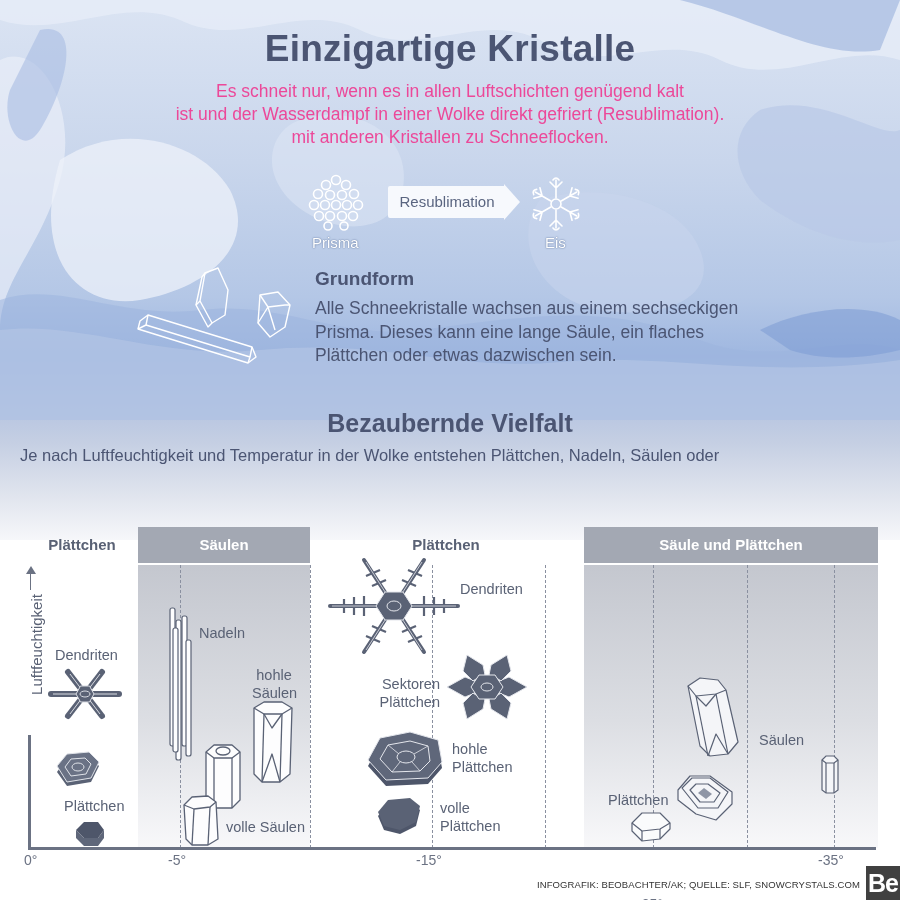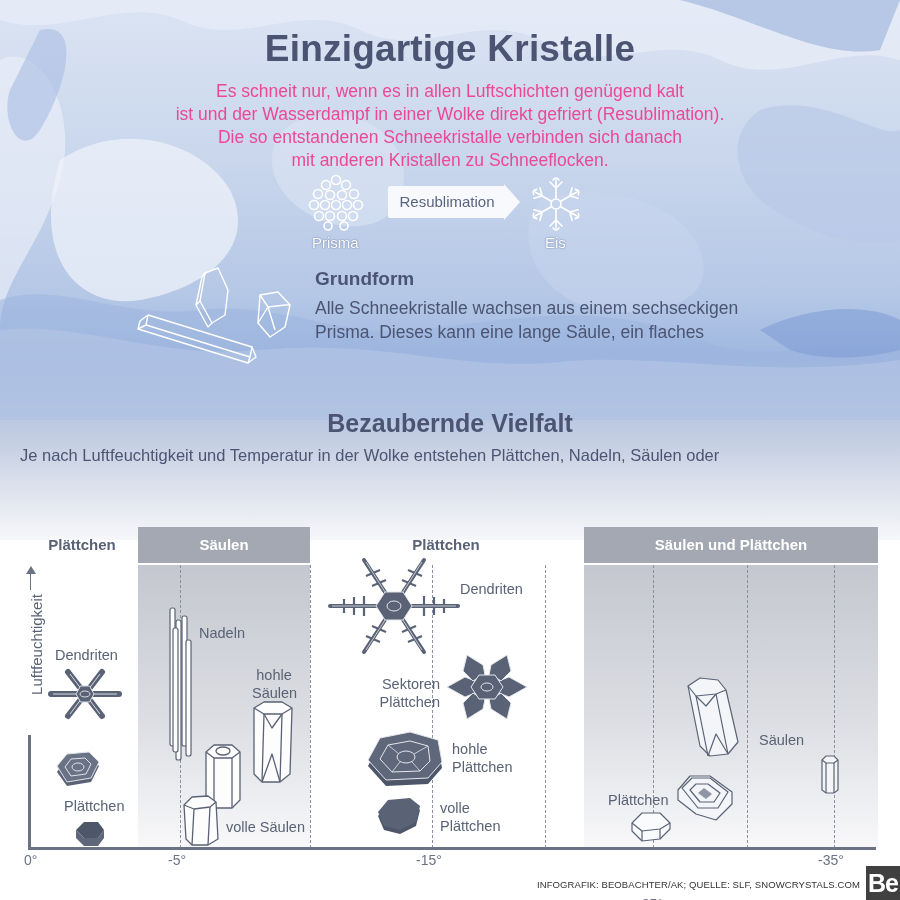--- a/index.html
+++ b/index.html
@@ -47,21 +47,20 @@
   <path d="M0,330 C80,320 160,360 260,350 C380,338 460,372 560,362 C660,352 760,380 900,360 L900,420 L0,420 Z" fill="#b8c8e6" opacity="0.55"></path>
   <path d="M760,330 C800,310 860,300 900,320 L900,350 C860,360 820,360 790,350 Z" fill="#7b9bd3" opacity="0.55"></path>
   <path d="M300,120 C360,100 420,140 400,200 C380,240 320,230 290,200 C260,170 270,130 300,120 Z" fill="#dfe7f5" opacity="0.5"></path>
   <path d="M540,200 C600,180 680,200 700,250 C720,300 660,320 600,310 C540,300 510,240 540,200 Z" fill="#c9d6ee" opacity="0.5"></path>
 </svg>
 
 <div class="abs title">Einzigartige Kristalle</div>
 <div class="abs intro">
   <div>Es schneit nur, wenn es in allen Luftschichten genügend kalt</div>
   <div>ist und der Wasserdampf in einer Wolke direkt gefriert (Resublimation).</div>
-  <div>Die so entstandenen Schneekristalle verbinden sich danach</div>
   <div>mit anderen Kristallen zu Schneeflocken.</div>
 </div>
 
 <svg style="left:308px;top:175px;" width="56" height="56" viewBox="0 0 56 56">
   <g fill="none" stroke="#ffffff" stroke-width="1.6">
     <circle cx="28" cy="5" r="4.5"></circle>
       <circle cx="18" cy="10" r="4.5"></circle>
       <circle cx="38" cy="10" r="4.5"></circle>
     <circle cx="10" cy="19" r="4.5"></circle>
       <circle cx="22" cy="20" r="4.5"></circle>
@@ -112,31 +111,32 @@
     <path d="M130,30 L138,42 L128,58 M138,42 L155,40 L160,40 M138,42 L145,65"></path>
 
     <path d="M10,56 L18,50 L122,82 L126,92 L118,98 L8,64 Z"></path>
     <path d="M18,50 L16,60 L120,92 L122,82 M16,60 L8,64 M120,92 L118,98"></path>
   </g>
 </svg>
 <div class="abs grund-title">Grundform</div>
 <div class="abs grund-text">
   <div>Alle Schneekristalle wachsen aus einem sechseckigen</div>
   <div>Prisma. Dieses kann eine lange Säule, ein flaches</div>
+  <div>Plättchen oder etwas dazwischen sein.</div>
 </div>
 
 <div class="abs h2">Bezaubernde Vielfalt</div>
 <div class="abs sub">
   <div>Je nach Luftfeuchtigkeit und Temperatur in der Wolke entstehen Plättchen, Nadeln, Säulen oder</div>
 </div>
 
 <div class="band-plain" style="left:28px;width:108px;">Plättchen</div>
 <div class="band" style="left:138px;width:172px;">Säulen</div>
 <div class="band-plain" style="left:310px;width:272px;">Plättchen</div>
-<div class="band" style="left:584px;width:294px;">Säulen und Plättchen</div>
+<div class="band" style="left:584px;width:294px;">Säule und Plättchen</div>
 
 <div class="zone" style="left:138px;width:172px;"></div>
 <div class="zone" style="left:584px;width:294px;"></div>
 
 <div class="vline" style="left:180px;"></div>
 <div class="vline" style="left:310px;"></div>
 <div class="vline" style="left:432px;"></div>
 <div class="vline" style="left:545px;"></div>
 <div class="vline" style="left:653px;"></div>
 <div class="vline" style="left:747px;"></div>

